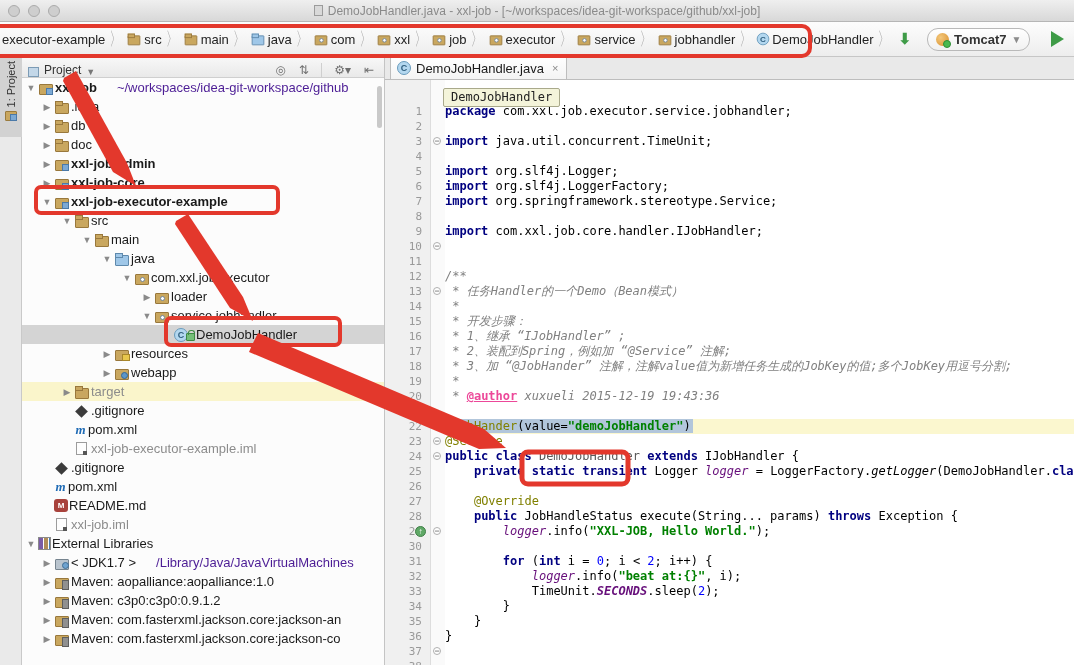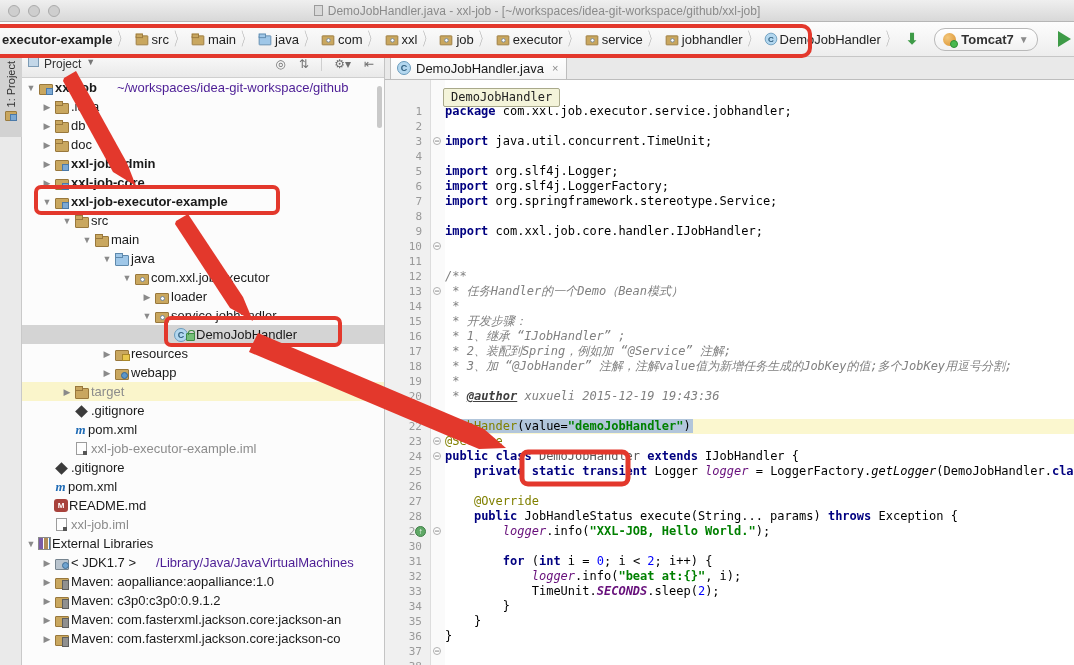--- a/index.html
+++ b/index.html
@@ -13,21 +13,21 @@
   .traffic i{width:12px;height:12px;border-radius:50%;background:#CECECE;border:1px solid #ABABAB;display:block;}
   .win-title{position:absolute;left:0;right:0;text-align:center;font-size:12px;color:#8A8A8A;
     display:flex;justify-content:center;align-items:center;gap:5px;}
   .doc-ico{width:9px;height:11px;background:#D9D9D9;border:1px solid #9B9B9B;display:inline-block;}
 
   
   .navbar{height:35px;background:linear-gradient(#FDFDFD,#EDEDED);border-bottom:1px solid #C6C6C6;
     display:flex;align-items:center;position:relative;white-space:nowrap;overflow:hidden;}
   .crumbs{display:flex;align-items:center;height:100%;padding-left:2px;}
   .crumb{display:flex;align-items:center;font-size:13px;color:#222;}
-  .crumb.bold{font-weight:bold;}
+  .crumb.bold{font-weight:normal;}
   .chev{color:#A9A9A9;font-size:13px;margin:0 4px;transform:scaleY(1.4);font-weight:400;}
   .goto-arrow{color:#3E9B47;font-weight:bold;font-size:15px;margin:0 10px 0 4px;}
   .runbox{display:flex;align-items:center;gap:5px;background:linear-gradient(#FFF,#F1F1F1);
     border:1px solid #B9B9B9;border-radius:11px;height:23px;padding:0 8px;margin-left:6px;font-size:13px;color:#333;font-weight:bold;}
   .tomcat-ico{width:13px;height:13px;border-radius:50%;background:radial-gradient(circle at 35% 35%,#F3C77B,#D98F2B);position:relative;display:inline-block;}
   .tomcat-ico:after{content:"";position:absolute;right:-2px;bottom:-2px;width:6px;height:6px;border-radius:50%;background:#49B84F;border:1px solid #2E8F35;}
   .combo-caret{color:#8B8B8B;font-size:10px;}
   .tb{display:flex;align-items:center;margin-left:14px;gap:0;}
   .tb .tbi{width:26px;height:24px;display:flex;align-items:center;justify-content:center;position:relative;}
   .play-ico{width:0;height:0;border-left:13px solid #3E9B47;border-top:8px solid transparent;border-bottom:8px solid transparent;}
@@ -37,21 +37,21 @@
   .stripe{width:22px;background:#EAEAEA;border-right:1px solid #C9C9C9;position:relative;}
   .stripe-tab{position:absolute;top:0;left:0;width:22px;height:80px;background:#D2D2D2;
     display:flex;flex-direction:column;align-items:center;justify-content:flex-start;padding-top:4px;}
   .stripe-tab .vtext{writing-mode:vertical-rl;transform:rotate(180deg);font-size:11px;color:#333;}
   .mini-folder{width:12px;height:10px;background:#C9A75F;border:1px solid #9A7B3E;border-radius:1px;margin-top:4px;position:relative;}
   .mini-folder:after{content:"";position:absolute;right:-1px;bottom:-1px;width:5px;height:5px;background:#7CA9D4;border:1px solid #4A79A8;}
 
   
   .project{width:363px;background:#FCFCFC;border-right:1px solid #C4C4C4;display:flex;flex-direction:column;overflow:hidden;}
   .pheader{height:21px;background:linear-gradient(#F8F8F8,#E9E9E9);border-bottom:1px solid #CFCFCF;
-    display:flex;align-items:flex-start;padding:0 6px;font-size:12px;color:#333;gap:5px;flex:none;}
+    display:flex;align-items:flex-end;padding:0 6px;font-size:12px;color:#333;gap:5px;flex:none;}
   .ph-ico{width:11px;height:10px;background:#C3D7E8;border:1px solid #7C9BB5;display:inline-block;}
   .ph-caret{color:#777;font-size:9px;}
   .ph-spacer{flex:1;}
   .ph-btn{color:#6F6F6F;font-size:12px;padding:0 4px;}
   .ph-sep{width:1px;height:14px;background:#CFCFCF;margin:0 3px;}
   .tree{position:relative;flex:1;overflow:hidden;font-size:13px;color:#1A1A1A;}
   .trow{height:19px;display:flex;align-items:center;white-space:nowrap;overflow:hidden;}
   .trow.sel{background:#D4D4D4;}
   .trow.hl{background:#FAF5CB;}
   .arr{width:14px;flex:none;font-size:9px;color:#8A8A8A;text-align:center;}
@@ -106,21 +106,21 @@
   .fold{height:15px;position:relative;}
   .fold .fm{position:absolute;left:2px;top:3px;width:8px;height:8px;border:1px solid #B0B0B0;border-radius:50%;
     background:#FFF;color:#777;font:700 7px/7px "DejaVu Sans Mono",monospace;text-align:center;}
   .codecol{flex:1;padding-top:24px;position:relative;overflow:hidden;}
   .cline{height:15px;white-space:pre;position:relative;}
   .cline.cur{background:#FBF7CF;}
   .cline .selspan{background:#B2C6DB;box-shadow:-3px 0 0 #B2C6DB,2px 0 0 #B2C6DB;}
   .kw{color:#000080;font-weight:bold;text-align:right;}
   .str{color:#008000;font-weight:bold;}
   .cmt{color:#808080;font-style:italic;}
-  .tag{color:#404040;font-style:italic;font-weight:bold;text-decoration:underline;}
+  .tag{color:#ec4899;font-weight:bold;text-decoration:underline;}
   .ann{color:#808000;}
   .fld{color:#660E7A;font-style:italic;}
   .con{color:#660E7A;font-style:italic;font-weight:bold;}
   .num{color:#0000FF;}
   .stm{font-style:italic;}
   .cls{color:#5A5A5A;}
   .pl{color:#000;}
   .ovr{position:absolute;left:30px;width:11px;height:11px;border-radius:50%;background:#5FA866;border:1px solid #3F7F46;
     color:#FFF;font:bold 8px/10px "Liberation Sans",sans-serif;text-align:center;z-index:2;}
   .bulb{position:absolute;width:11px;height:11px;border-radius:50%;background:#F4C64A;border:1px solid #C49A2A;z-index:2;}

